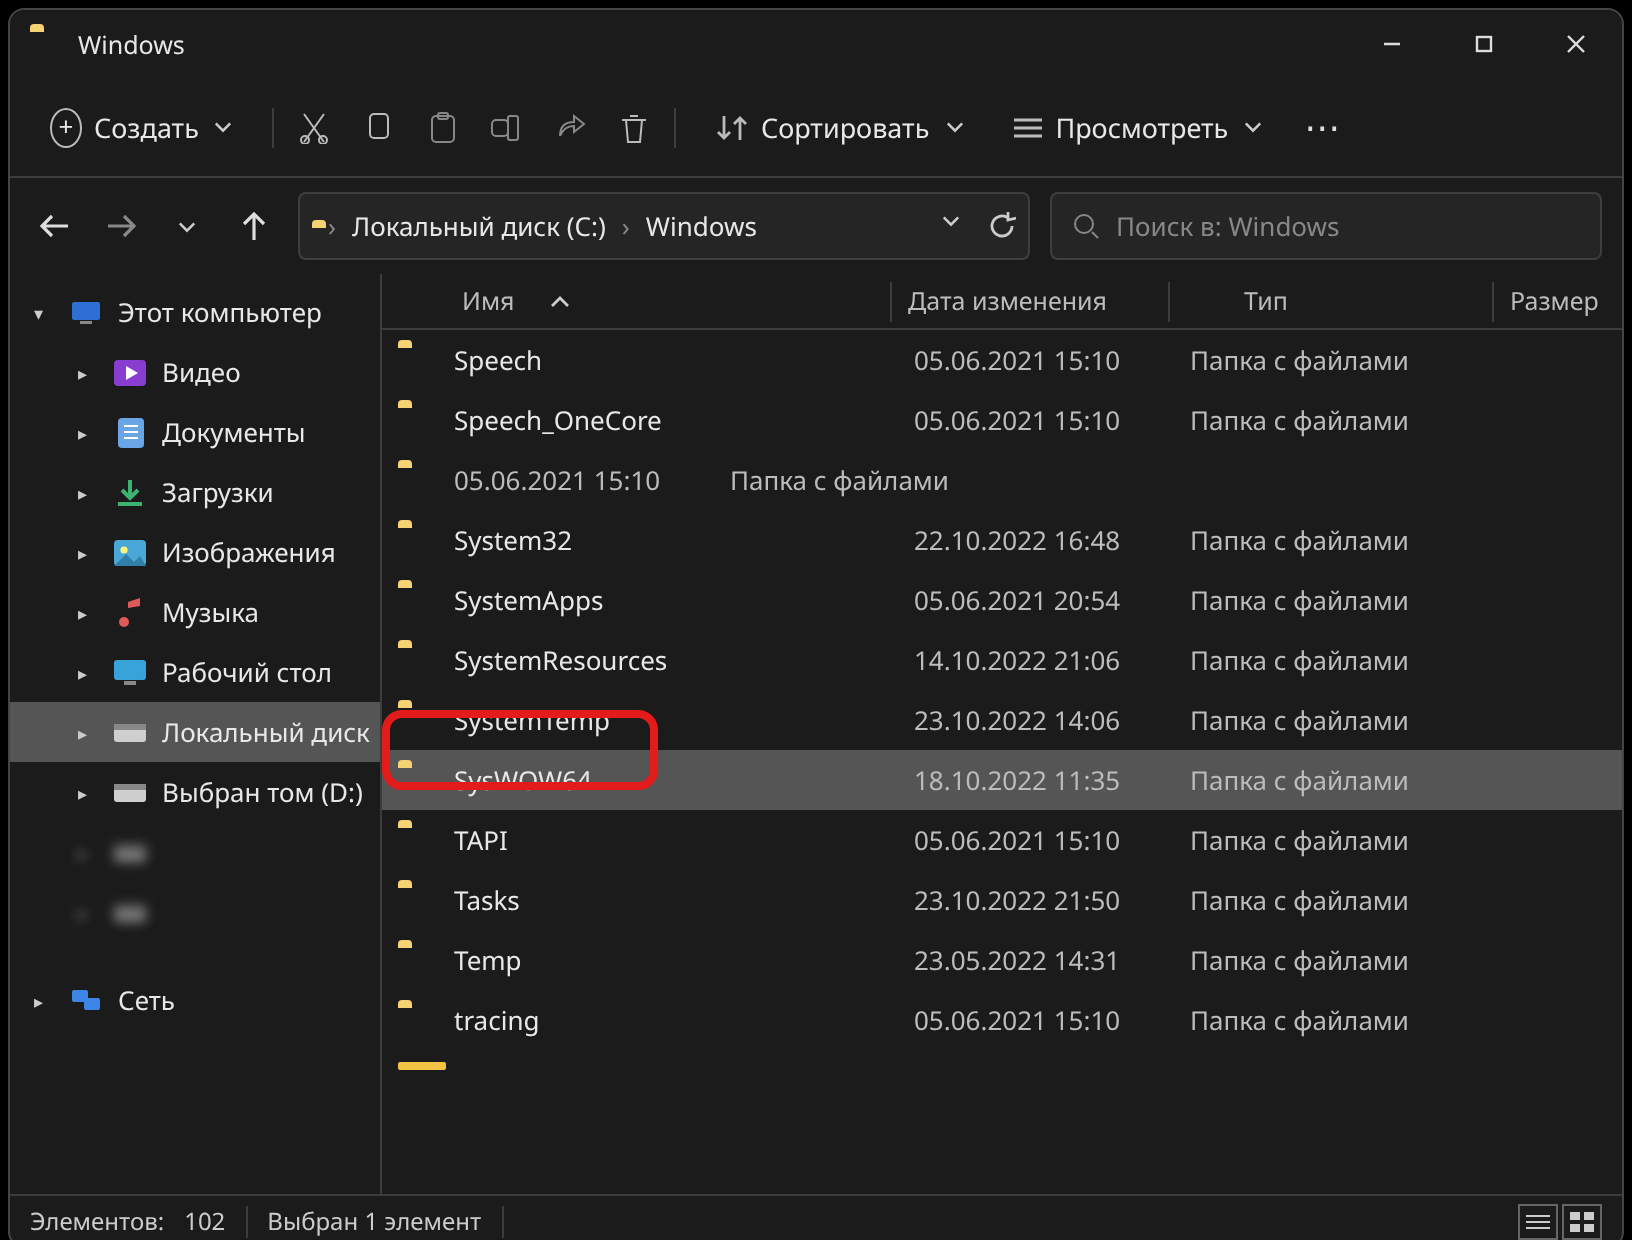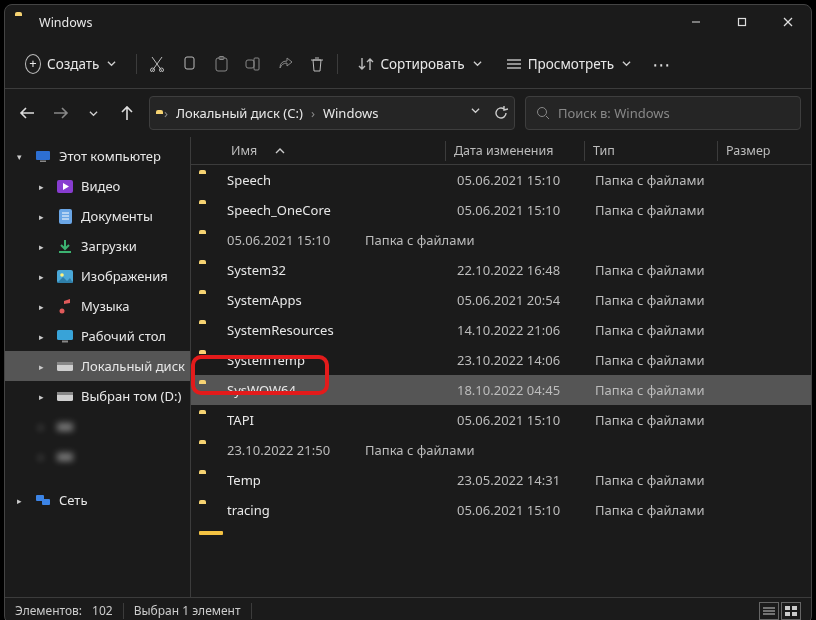--- a/index.html
+++ b/index.html
@@ -48,21 +48,21 @@
   .tree-item.selected{background:var(--bg-select);}
   .tree-item .chev{width:10px;color:#ccc;font-size:9px;}
   .tree-item .ico{width:16px;height:16px;display:flex;align-items:center;justify-content:center;}
   .blur{filter:blur(3px);opacity:.55;}
   
   .main{flex:1;display:flex;flex-direction:column;min-width:0;}
   .cols{height:28px;display:flex;align-items:center;border-bottom:1px solid var(--divider);font-size:12.5px;color:var(--txt-dim);padding-left:32px;}
   .cols .c{padding-left:8px;}
   .c-name{width:222px;display:flex;align-items:center;gap:18px;}
   .c-date{width:138px;}
-  .c-type{width:132px;}
+  .c-type{width:132px;margin-left:29px;}
   .c-size{flex:1;}
   .csep2{width:1px;height:20px;background:var(--divider);}
   .rows{flex:1;overflow:auto;}
   .row{height:30px;display:flex;align-items:center;font-size:13px;padding-left:8px;position:relative;}
   .row.selected{background:var(--bg-select);}
   .row .fico{width:16px;height:14px;margin-right:12px;}
   .row .n{width:230px;white-space:nowrap;overflow:hidden;}
   .row .d{width:138px;color:var(--txt-dim);}
   .row .t{width:132px;color:var(--txt-dim);}
   .highlight{position:absolute;left:0;top:-20px;width:138px;height:40px;border:4px solid #e31b1b;border-radius:10px;pointer-events:none;}
@@ -408,32 +408,33 @@
           </div>
           <div class="row">
             <span class="fico"><span class="folder"></span></span>
             <span class="n">SystemTemp</span>
             <span class="d">23.10.2022 14:06</span>
             <span class="t">Папка с файлами</span>
           </div>
           <div class="row selected">
             <span class="fico"><span class="folder"></span></span>
             <span class="n">SysWOW64</span>
-            <span class="d">18.10.2022 04:45</span>
+            <span class="d">18.10.2022 11:35</span>
             <span class="t">Папка с файлами</span>
             <span class="highlight"></span>
           </div>
           <div class="row">
             <span class="fico"><span class="folder"></span></span>
             <span class="n">TAPI</span>
             <span class="d">05.06.2021 15:10</span>
             <span class="t">Папка с файлами</span>
           </div>
           <div class="row">
             <span class="fico"><span class="folder"></span></span>
+            <span class="n">Tasks</span>
             <span class="d">23.10.2022 21:50</span>
             <span class="t">Папка с файлами</span>
           </div>
           <div class="row">
             <span class="fico"><span class="folder"></span></span>
             <span class="n">Temp</span>
             <span class="d">23.05.2022 14:31</span>
             <span class="t">Папка с файлами</span>
           </div>
           <div class="row">

